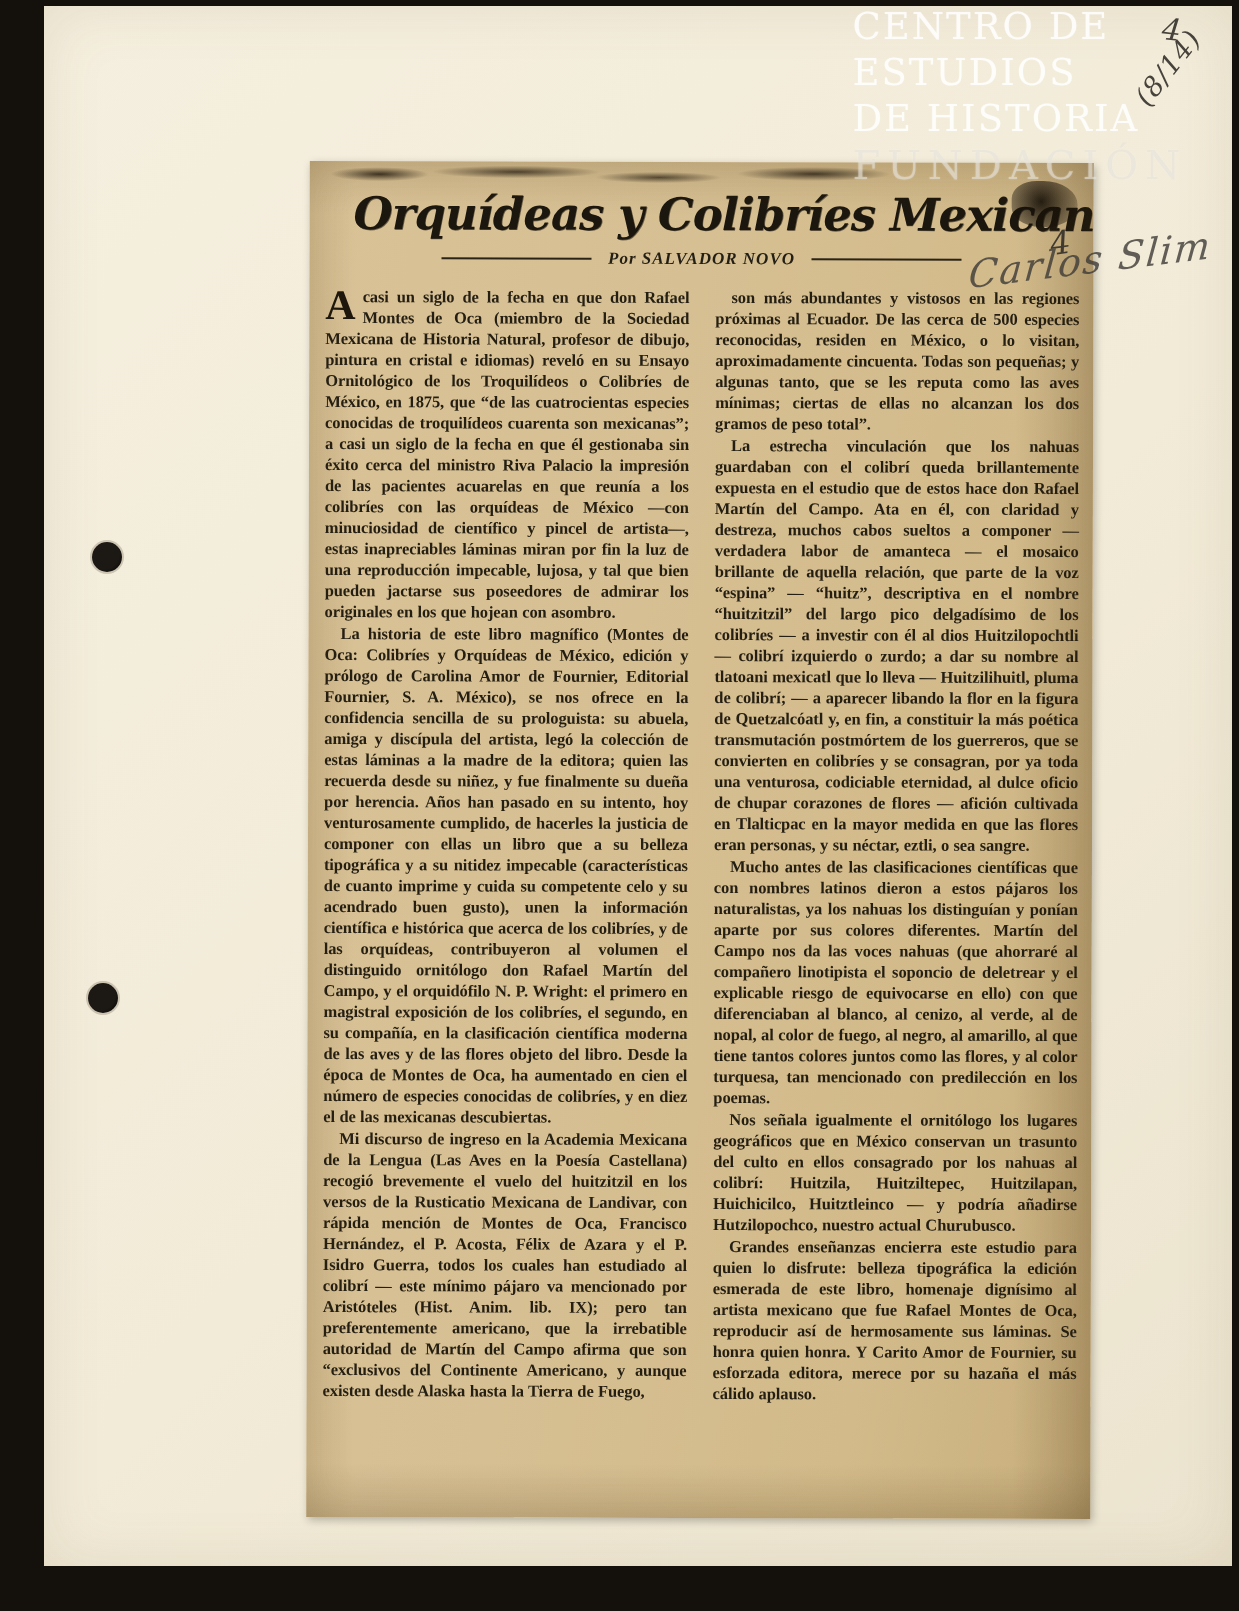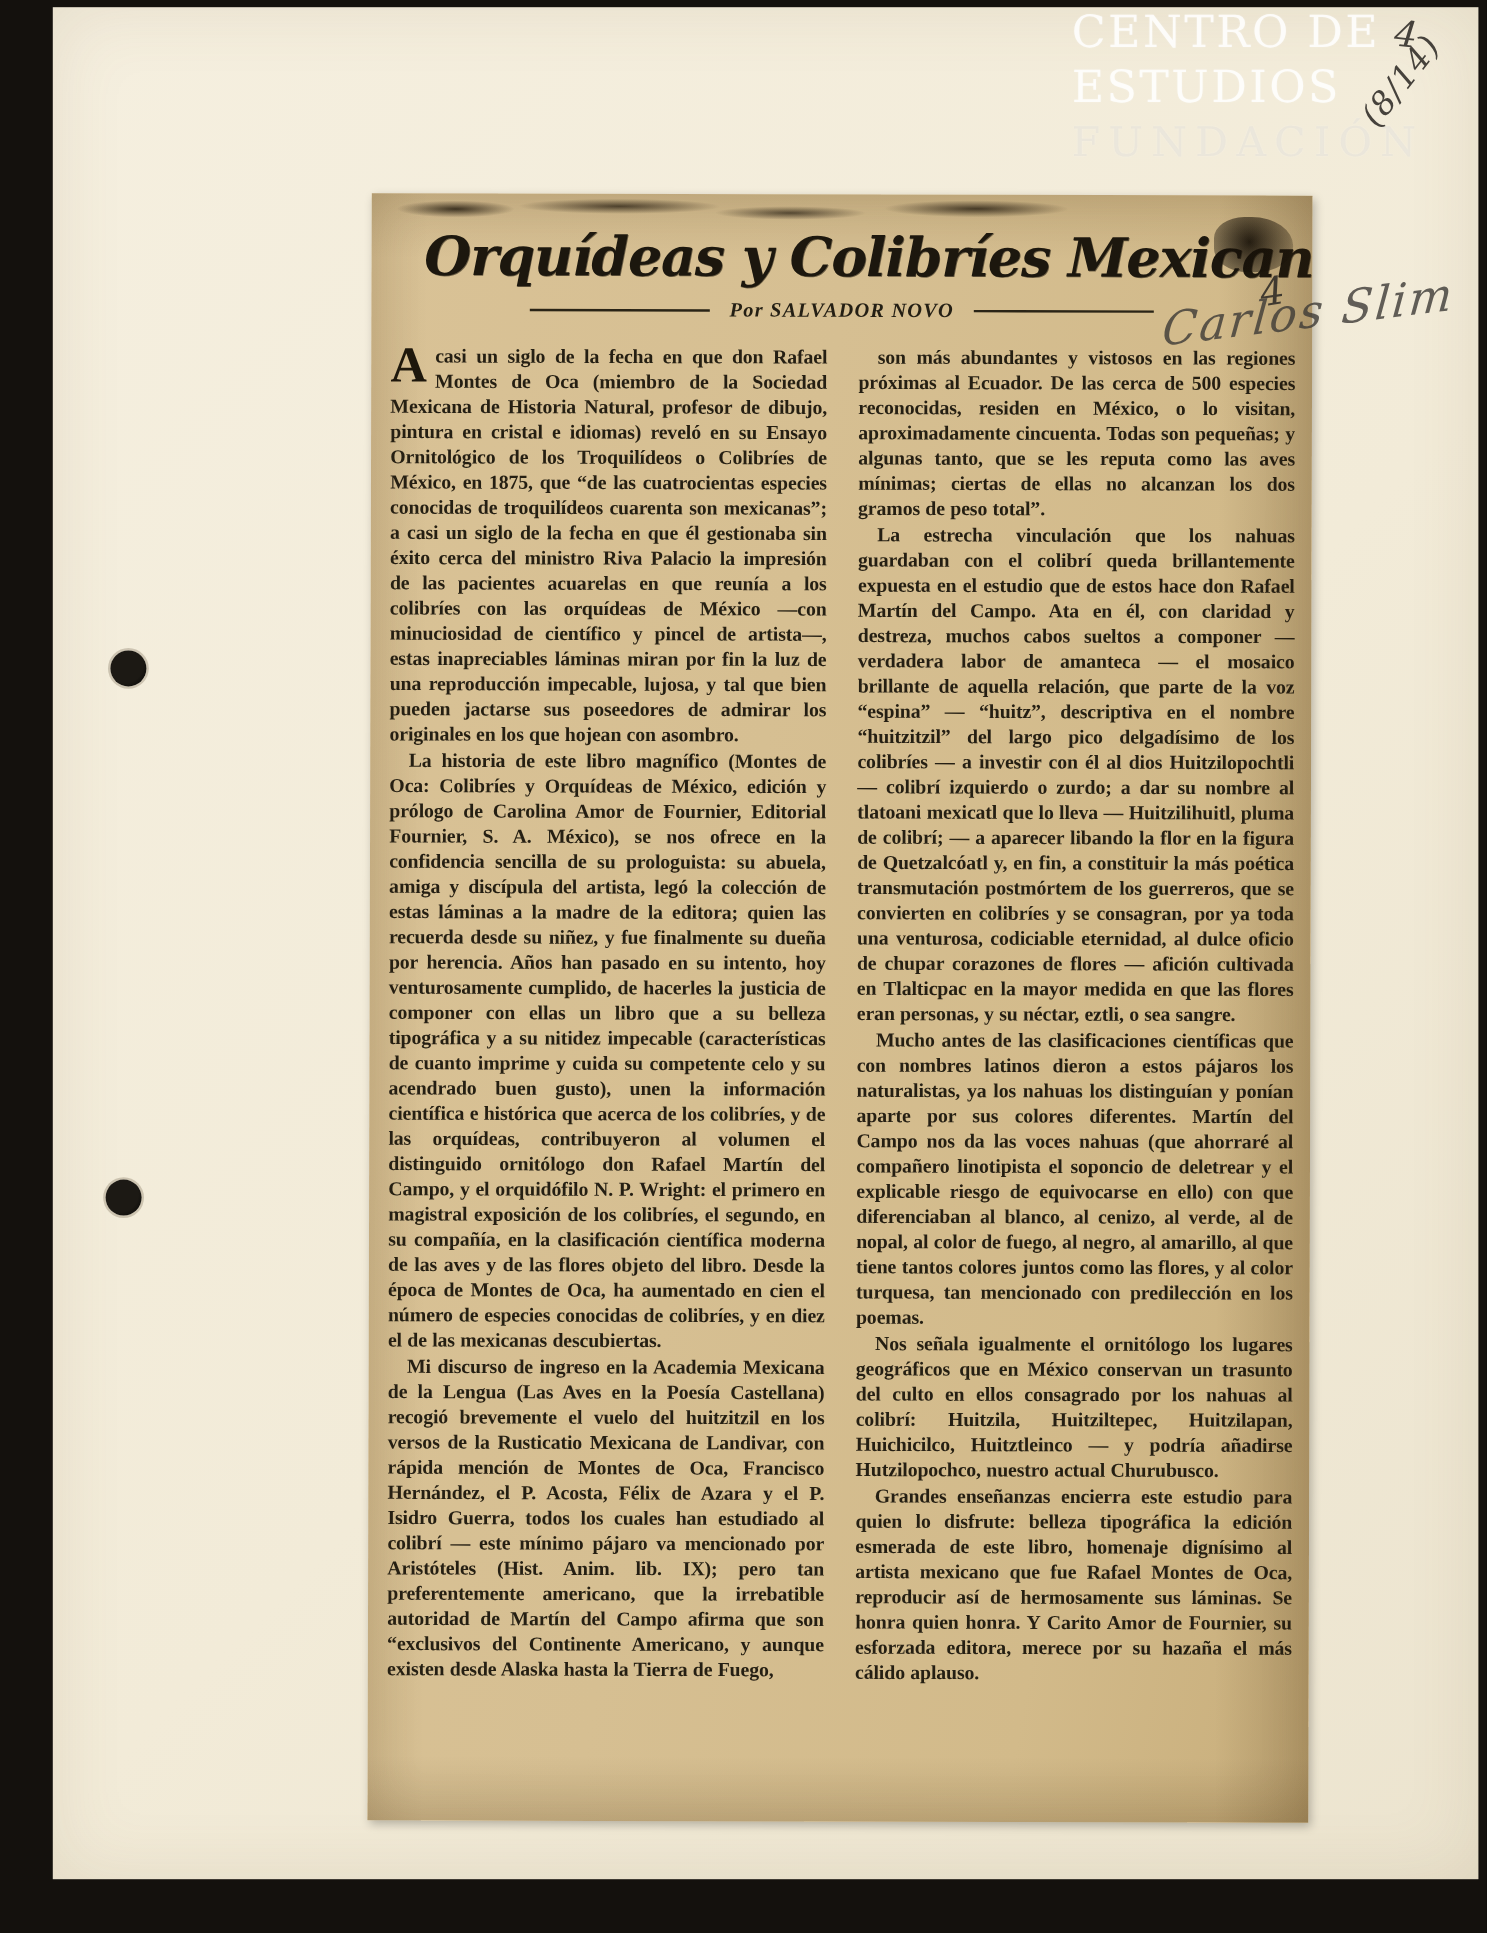--- a/index.html
+++ b/index.html
@@ -136,21 +136,21 @@
     font-size: 37px;
     line-height: 46px;
     letter-spacing: 2px;
     z-index: 6;
     pointer-events: none;
     text-shadow: 0 0 2px rgba(255,255,255,0.3);
   }
   .watermark .wm-light {
     color: rgba(225,222,214,0.55);
     letter-spacing: 7px;
-    font-size: 34px;
+    font-size: 40px;
   }
 
   
   .hand {
     position: absolute;
     font-family: "DejaVu Serif", serif;
     font-style: italic;
     color: rgba(45,42,38,0.88);
     z-index: 7;
     pointer-events: none;
@@ -202,20 +202,21 @@
         <p>Grandes enseñanzas encierra este estudio para quien lo disfrute: belleza tipográfica la edición esmerada de este libro, homenaje dignísimo al artista mexicano que fue Rafael Montes de Oca, reproducir así de hermosamente sus láminas. Se honra quien honra. Y Carito Amor de Fournier, su esforzada editora, merece por su hazaña el más cálido aplauso.</p>
       </div>
     </div>
 
     <div class="clip-shade"></div>
   </div>
 
   <div class="watermark">
     <div>CENTRO DE</div>
     <div>ESTUDIOS</div>
+    <div>DE HISTORIA</div>
     <div class="wm-light">FUNDACIÓN</div>
   </div>
 
   <div class="hand hw-top-number">4</div>
   <div class="hand hw-folio">(8/14)</div>
   <div class="hand hw-small-number">4</div>
   <div class="hand hw-signature">Carlos Slim</div>
 </div>
 
 </body></html>

